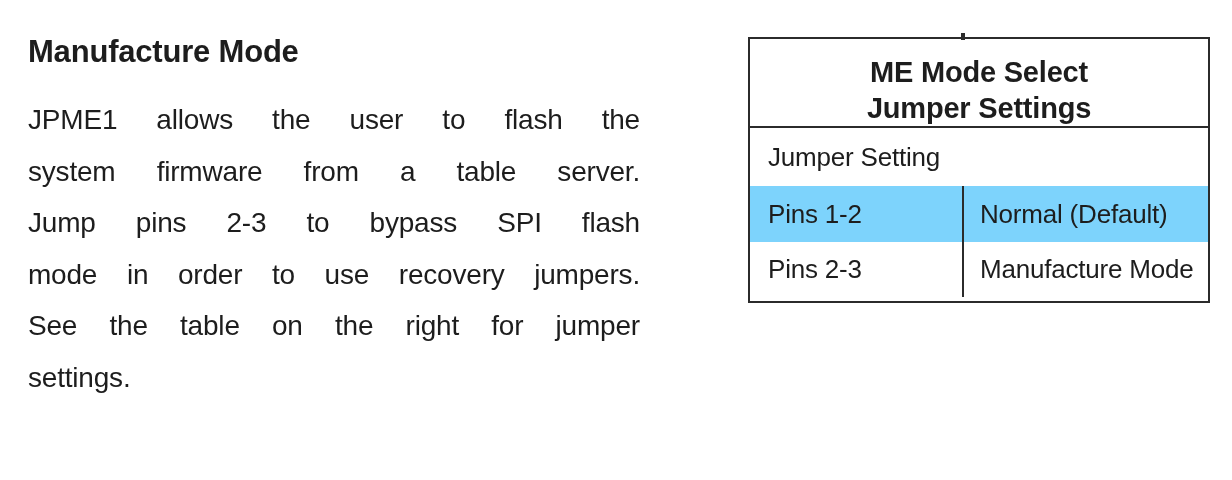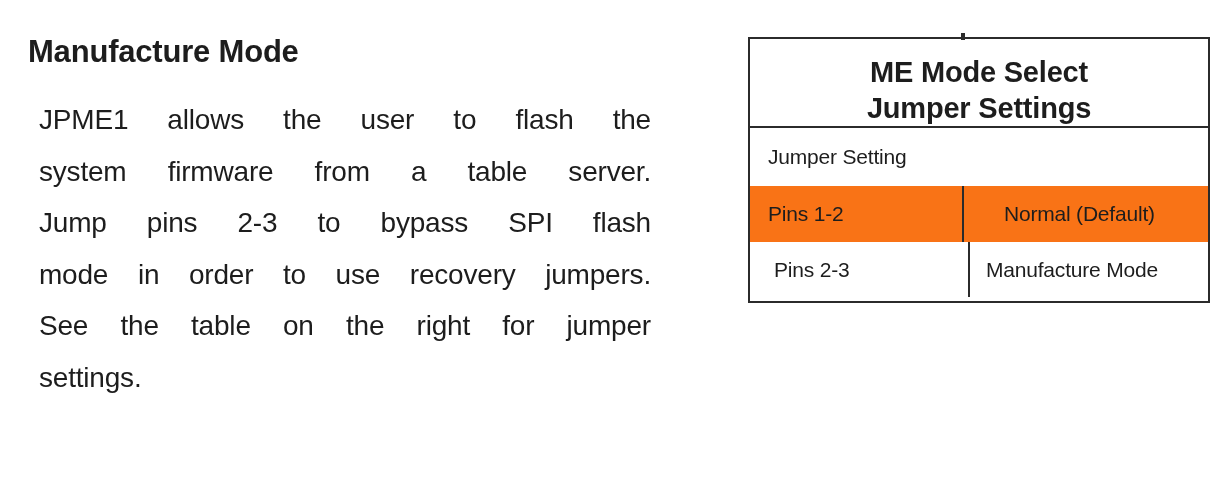--- a/index.html
+++ b/index.html
@@ -32,21 +32,20 @@
   }
   .doc-paragraph {
     position: absolute;
     left: 28px;
     top: 94px;
     width: 612px;
     font-size: 28px;
     line-height: 51.5px;
     letter-spacing: -0.2px;
     color: #1d1d1d;
-    margin-left: 11px;
   }
   .pline {
     text-align: justify;
     text-align-last: justify;
     white-space: normal;
   }
   .pline.last {
     text-align-last: left;
   }
 
@@ -72,27 +71,27 @@
     font-weight: bold;
     font-size: 29px;
     line-height: 36px;
     letter-spacing: -0.2px;
   }
   .tbl-row {
     display: grid;
     grid-template-columns: 214px 1fr;
   }
   .tbl-row.colhead { height: 58px; }
-  .tbl-row.r-gray  { height: 56px; background: #f97316; gap: 24px; }
-  .tbl-row.r-white { height: 55px; padding-left: 6px; }
+  .tbl-row.r-gray  { height: 56px; background: #7dd3fc; }
+  .tbl-row.r-white { height: 55px; }
   .cell {
     display: flex;
     align-items: center;
     box-sizing: border-box;
-    font-size: 21px;
+    font-size: 26px;
     letter-spacing: -0.2px;
     white-space: nowrap;
     overflow: hidden;
   }
   .cell.c1 { padding-left: 18px; }
   .cell.c2 { padding-left: 16px; }
   .tbl-row.r-gray .cell.c1,
   .tbl-row.r-white .cell.c1 {
     border-right: 2px solid #2b2b2b;
   }

